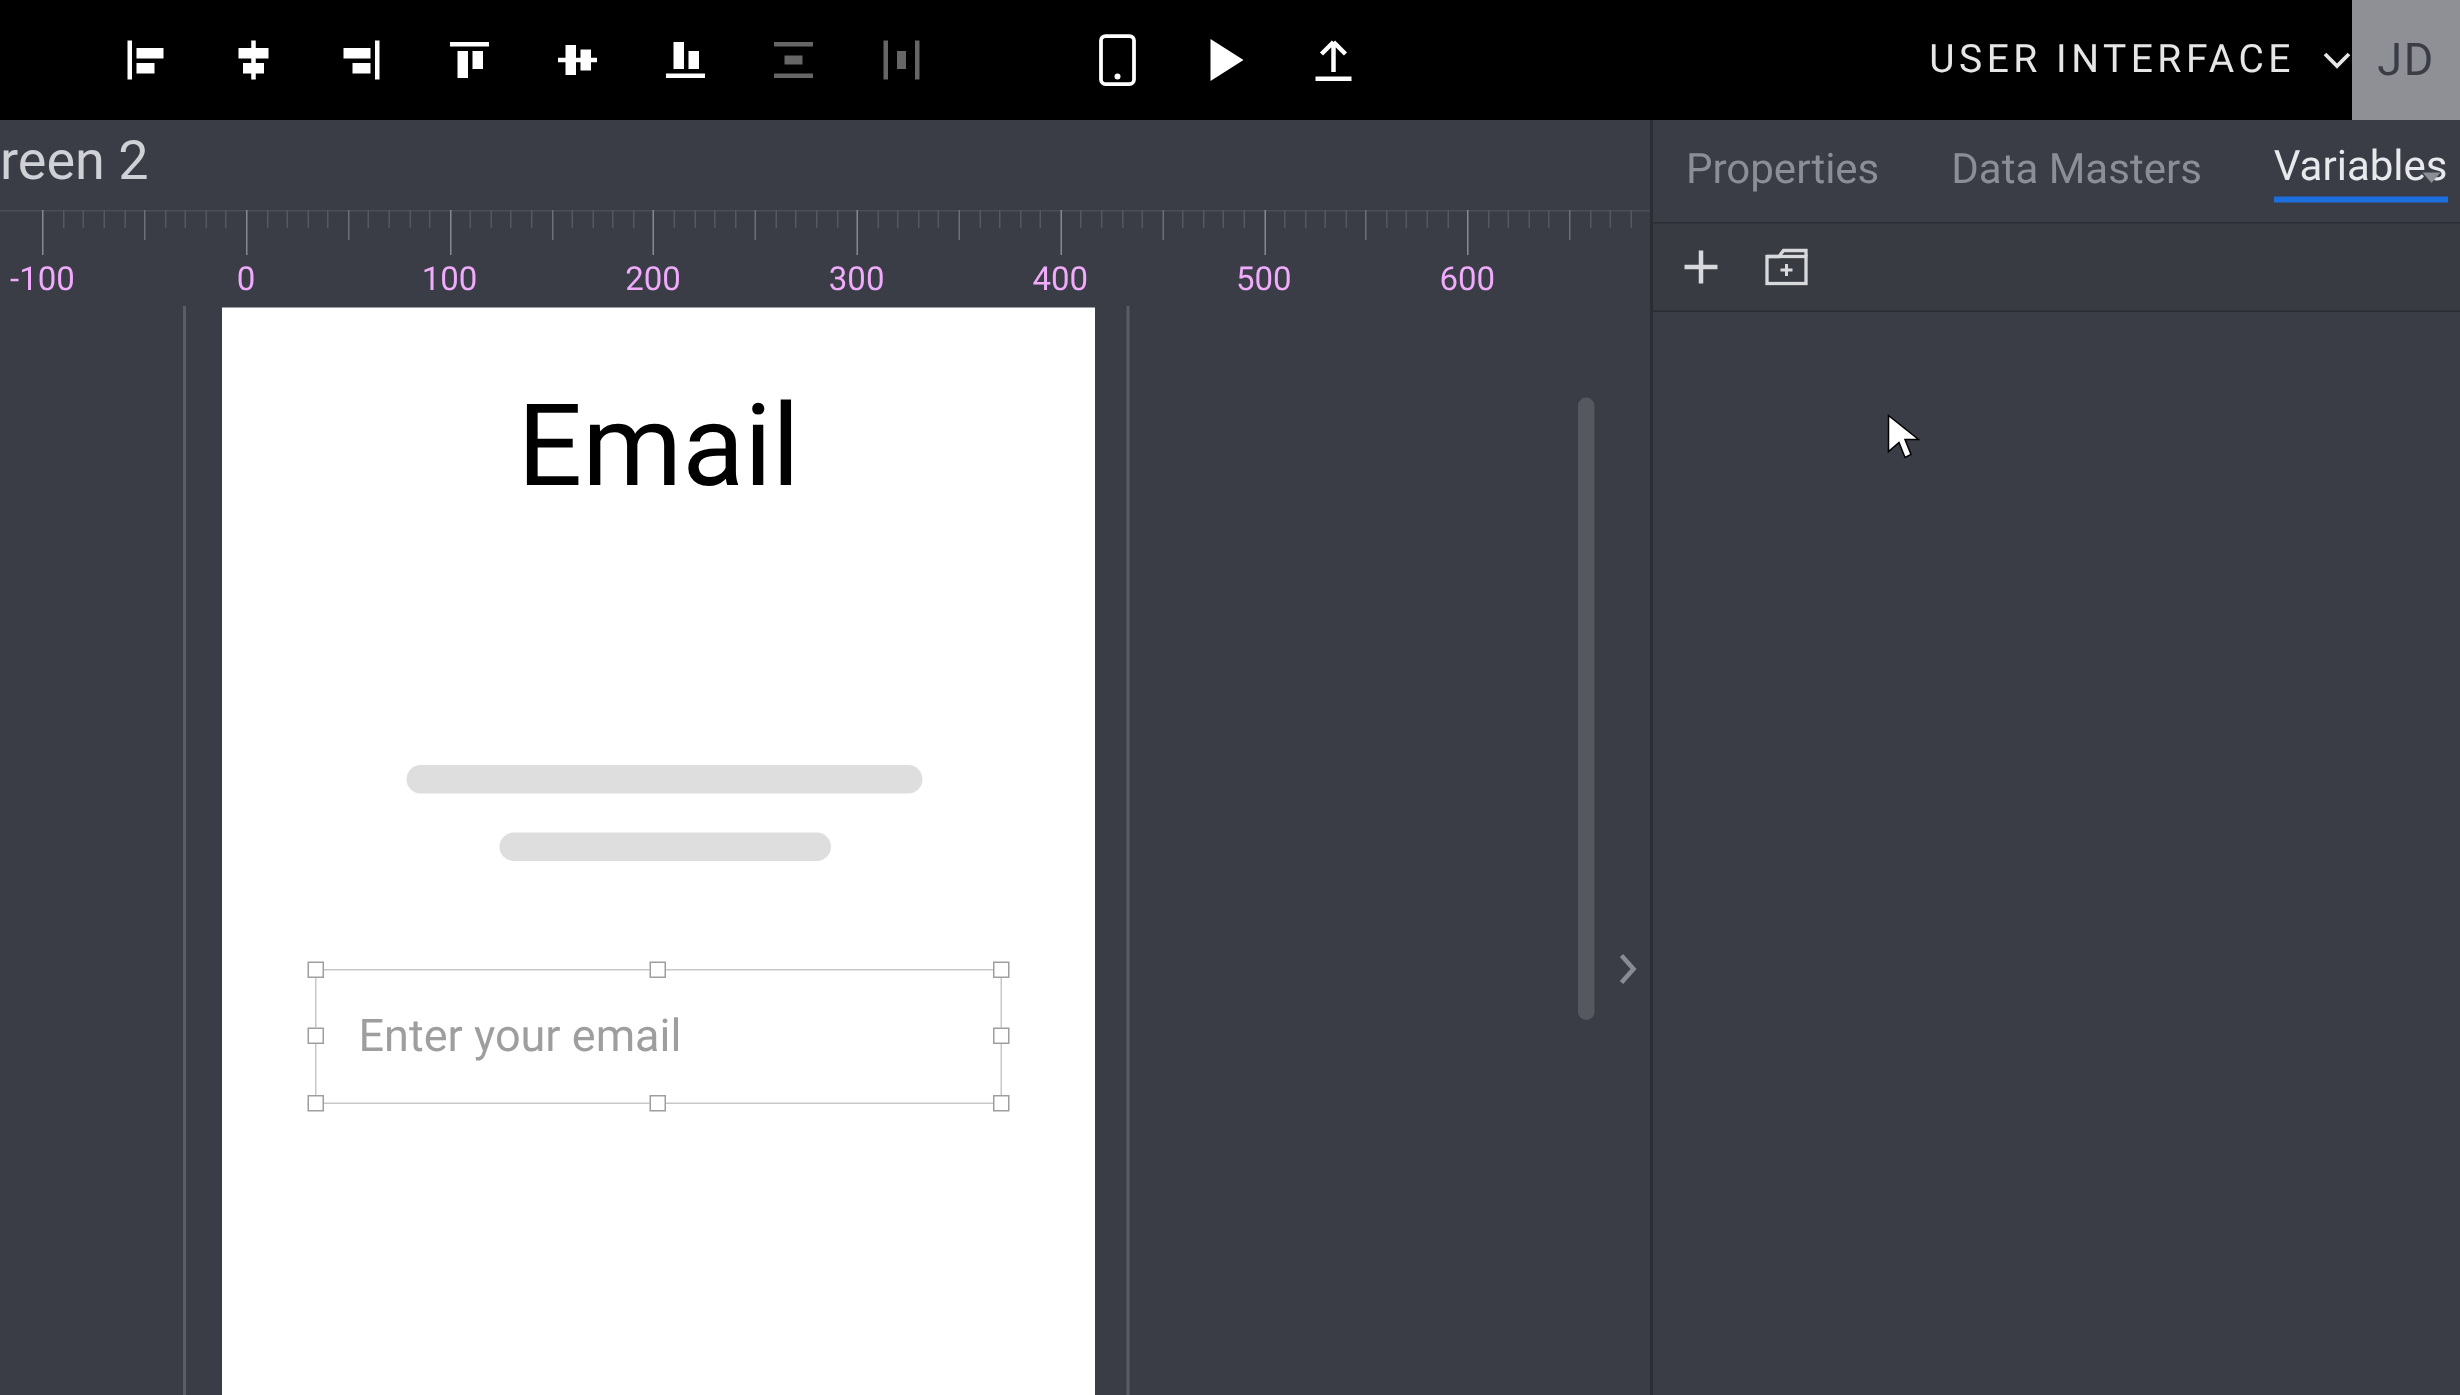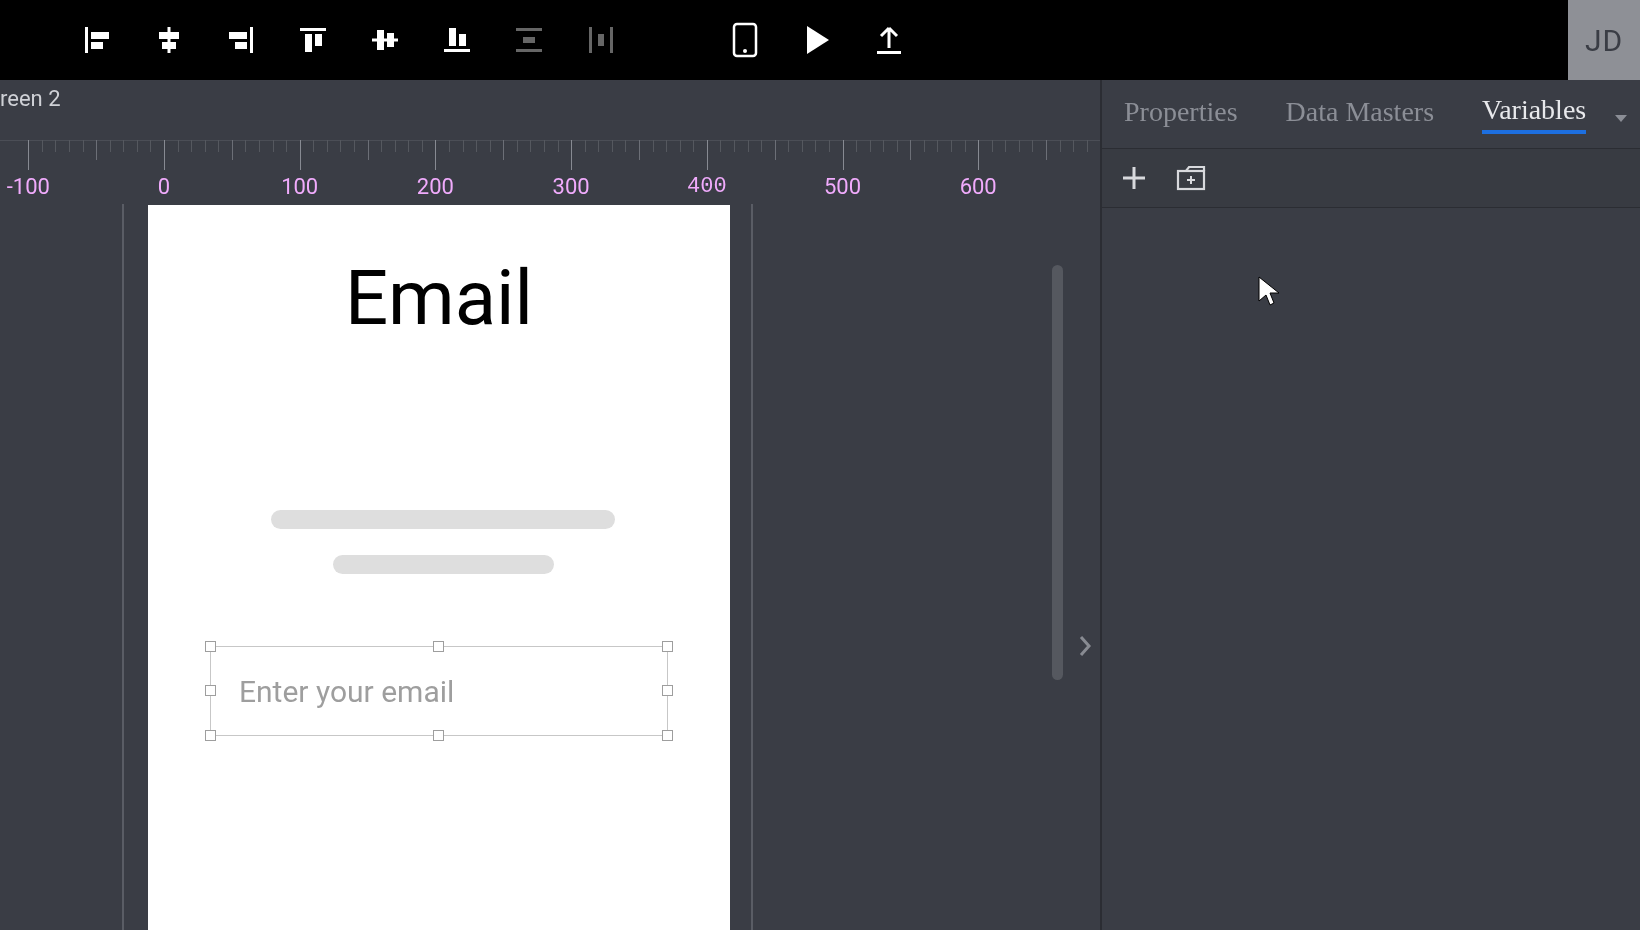--- a/index.html
+++ b/index.html
@@ -45,21 +45,21 @@
   }
 
   
   .workspace {
     position:absolute; left:0; top:80px; right:0; bottom:0;
     background:#3a3d45;
   }
 
   .screen-label {
     position:absolute; left:0; top:6px;
-    font-size:22px; color:#cfd1d6;
+    font-size:36px; color:#cfd1d6;
   }
 
   
   .ruler {
     position:absolute; left:0; right:540px; top:60px; height:64px;
   }
   .ruler-line {
     position:absolute; left:0; right:0; top:0; height:1px; background:#4b4e56;
   }
   .ruler-tick-major { position:absolute; top:0; width:1px; height:30px; background:#878a92; }
@@ -132,21 +132,21 @@
   .side-panel {
     position:absolute; right:0; top:80px; bottom:0; width:540px;
     background:#3a3d45;
     border-left:2px solid #2b2d33;
   }
   .tabs {
     height:68px; display:flex; align-items:center; gap:48px;
     padding-left:22px;
     font-size:28px;
   }
-  .tab { color:#8b8e96; cursor:pointer; padding-bottom:4px;font-family:Liberation Serif, serif; }
+  .tab { color:#8b8e96; cursor:pointer; padding-bottom:4px; }
   .tab.active { color:#e8e9ec; border-bottom:4px solid #1d6fe0; }
   .tab-more { position:absolute; right:12px; top:34px; color:#8b8e96; }
 
   .panel-toolbar {
     height:60px; display:flex; align-items:center; gap:28px;
     padding-left:18px;
     border-top:1px solid #2b2d33;
     border-bottom:1px solid #2b2d33;
     background:#383b42;
   }
@@ -251,20 +251,28 @@
         </svg>
     </div>
     <div class="tool-btn">
       <svg width="30" height="32" viewBox="0 0 30 32">
           <path d="M15 24 L15 4 M15 4 L7 12 M15 4 L23 12" stroke="#fff" stroke-width="3" fill="none"></path>
           <rect x="3" y="27" width="24" height="3" fill="#fff"></rect>
         </svg>
     </div>
   </div>
 
+  <div class="mode-box">
+    <span>USER INTERFACE</span>
+    <span>
+      <svg width="20" height="12" viewBox="0 0 20 12">
+          <path d="M2 2 L10 10 L18 2" stroke="#e6e6e6" stroke-width="2.5" fill="none"></path>
+        </svg>
+    </span>
+  </div>
 
   <div class="user-badge">
     <span>JD</span>
   </div>
 </div>
 
 <div class="workspace">
 
   <div class="screen-label">reen 2</div>
 
@@ -319,21 +327,21 @@
       <div class="ruler-tick-mid" style="left: 638.95px;"></div>
       <div class="ruler-tick-minor" style="left: 584.67px;"></div>
       <div class="ruler-tick-minor" style="left: 598.24px;"></div>
       <div class="ruler-tick-minor" style="left: 611.81px;"></div>
       <div class="ruler-tick-minor" style="left: 625.38px;"></div>
       <div class="ruler-tick-minor" style="left: 652.52px;"></div>
       <div class="ruler-tick-minor" style="left: 666.09px;"></div>
       <div class="ruler-tick-minor" style="left: 679.66px;"></div>
       <div class="ruler-tick-minor" style="left: 693.23px;"></div>
       <div class="ruler-tick-major" style="left: 706.8px;"></div>
-      <div class="ruler-label" style="left: 706.8px; font-family: Liberation Mono, monospace;">400</div>
+      <div class="ruler-label" style="left: 706.8px;">400</div>
       <div class="ruler-tick-mid" style="left: 774.65px;"></div>
       <div class="ruler-tick-minor" style="left: 720.37px;"></div>
       <div class="ruler-tick-minor" style="left: 733.94px;"></div>
       <div class="ruler-tick-minor" style="left: 747.51px;"></div>
       <div class="ruler-tick-minor" style="left: 761.08px;"></div>
       <div class="ruler-tick-minor" style="left: 788.22px;"></div>
       <div class="ruler-tick-minor" style="left: 801.79px;"></div>
       <div class="ruler-tick-minor" style="left: 815.36px;"></div>
       <div class="ruler-tick-minor" style="left: 828.93px;"></div>
       <div class="ruler-tick-major" style="left: 842.5px;"></div>

